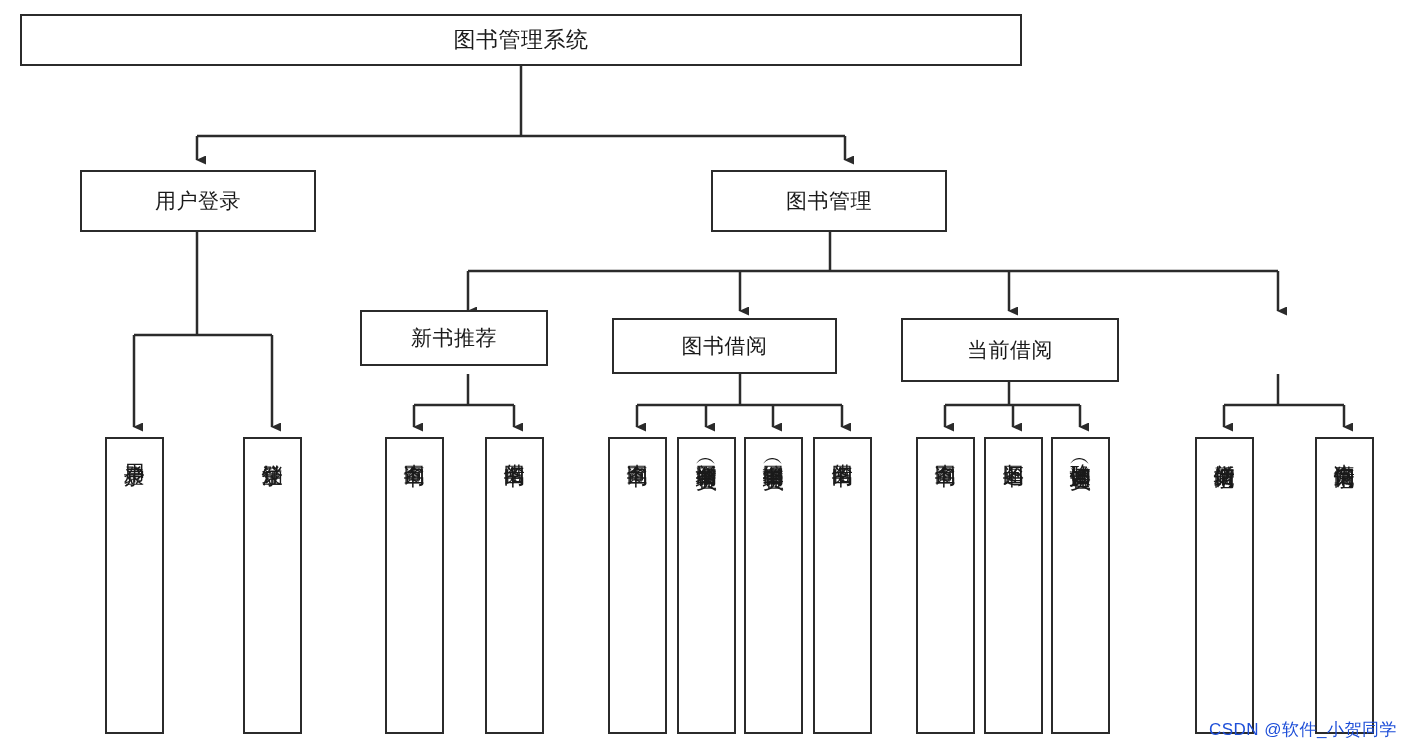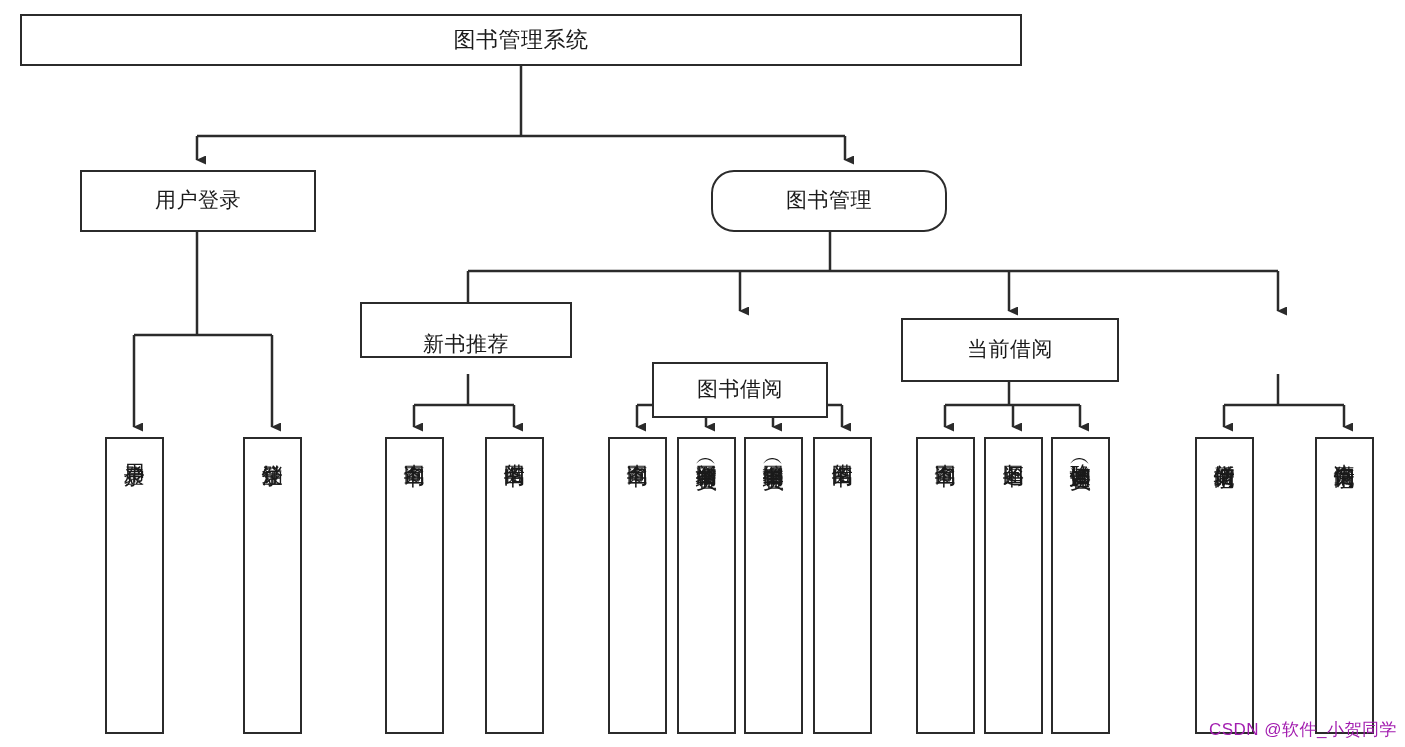--- a/index.html
+++ b/index.html
@@ -34,21 +34,20 @@
     display: flex;
     align-items: center;
     justify-content: center;
     color: #1a1a1a;
   }
   .node-h {
     font-size: 21px;
     letter-spacing: 0.5px;
     line-height: 1.1;
     white-space: nowrap;
-    font-family: Liberation Serif, serif;
   }
   .node-root {
     font-size: 22px;
   }
   .node-v {
     align-items: flex-start;
     justify-content: center;
     padding-top: 8px;
   }
   .vtext {
@@ -58,21 +57,21 @@
     line-height: 1.12;
     letter-spacing: 1px;
     white-space: nowrap;
     color: #1a1a1a;
   }
   #watermark {
     position: absolute;
     right: 8px;
     bottom: 6px;
     font-size: 17px;
-    color: #a21caf;
+    color: #1d4ed8;
     white-space: nowrap;
     letter-spacing: 0.5px;
   }
 </style>
 </head>
 <body>
 
 <div id="diagram-root">
 
   <svg id="edge-layer" viewBox="0 0 1405 747" xmlns="http://www.w3.org/2000/svg">
@@ -126,28 +125,28 @@
     </g>
   </svg>
 
   <div class="node node-h node-root" style="left:20px; top:14px; width:1002px; height:52px;">
     <span>图书管理系统</span>
   </div>
 
   <div class="node node-h" style="left:80px; top:170px; width:236px; height:62px;">
     <span>用户登录</span>
   </div>
-  <div class="node node-h" style="left:711px; top:170px; width:236px; height:62px;border-radius:23px;">
+  <div class="node node-h" style="left:711px; top:170px; width:236px; height:62px;">
     <span>图书管理</span>
   </div>
 
-  <div class="node node-h" style="left:360px; top:302px; width:212px; height:56px;align-items:flex-end;">
+  <div class="node node-h" style="left:360px; top:310px; width:188px; height:56px;">
     <span>新书推荐</span>
   </div>
-  <div class="node node-h" style="left:652px; top:318px; width:176px; height:56px;margin-top:44px;">
+  <div class="node node-h" style="left:612px; top:318px; width:225px; height:56px;">
     <span>图书借阅</span>
   </div>
   <div class="node node-h" style="left:901px; top:318px; width:218px; height:64px;">
     <span>当前借阅</span>
   </div>
 
   <div class="node node-v" style="left:105px; top:437px; width:59px; height:297px;">
     <span class="vtext">用户登录</span>
   </div>
   <div class="node node-v" style="left:243px; top:437px; width:59px; height:297px;">

